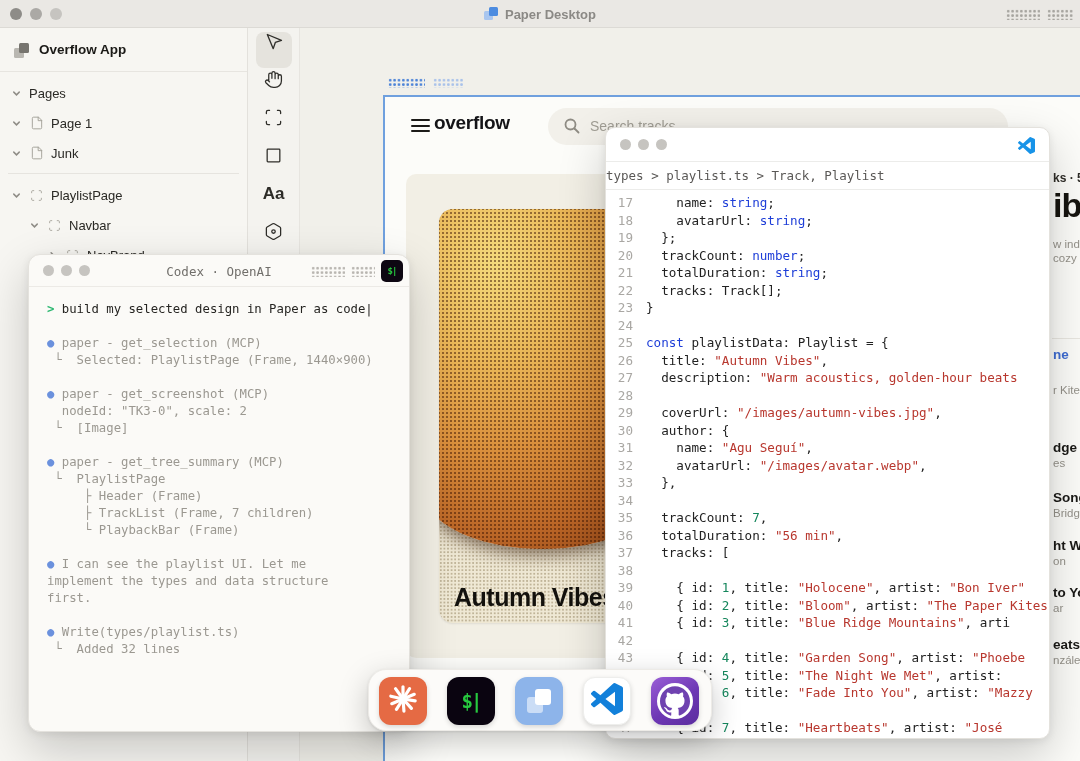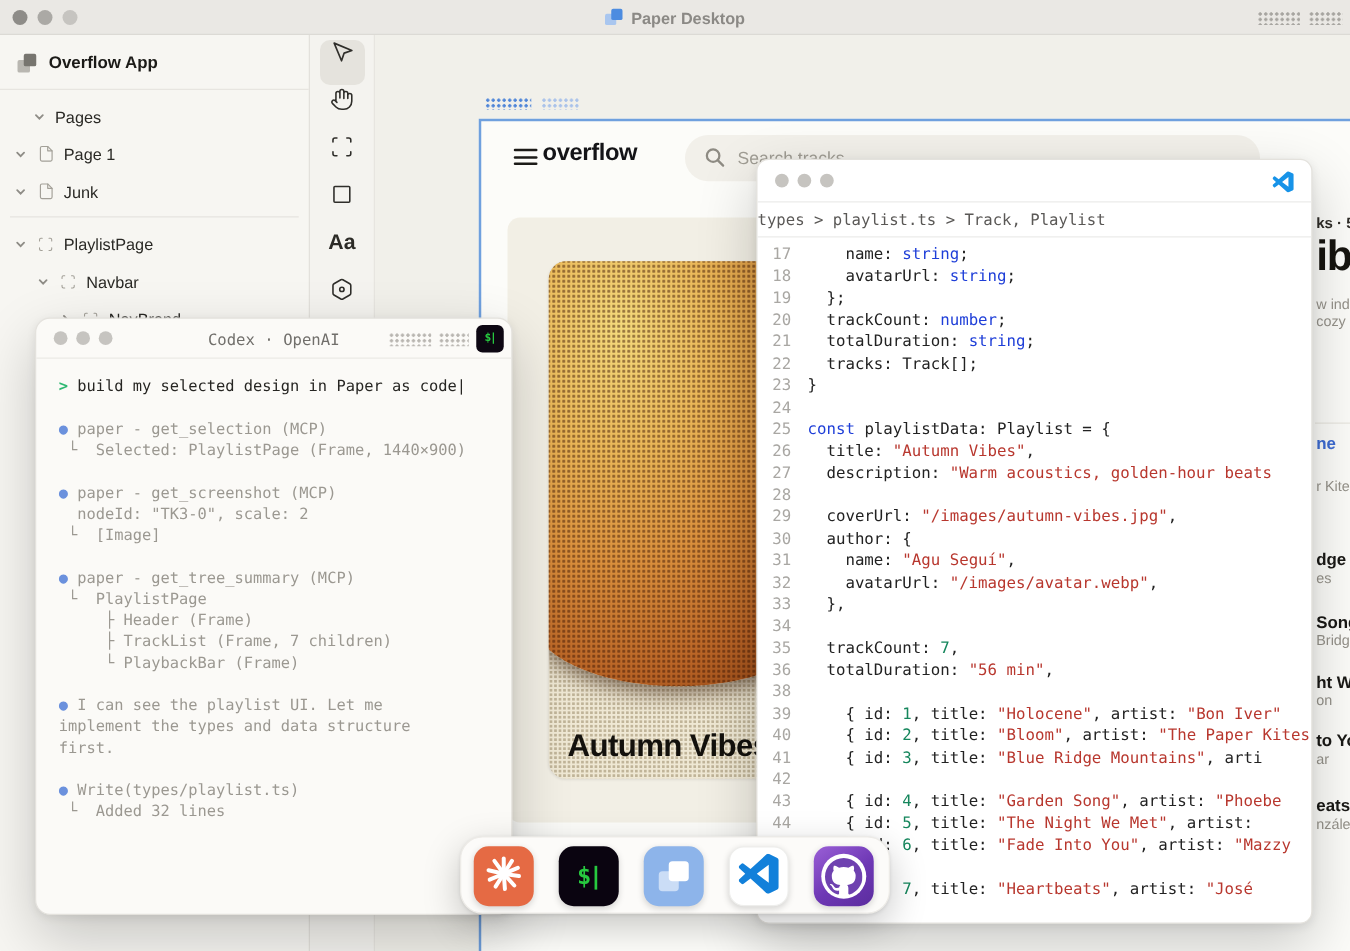--- a/index.html
+++ b/index.html
@@ -211,21 +211,21 @@
 
 <div class="sidebar">
   <div class="sb-header">
     <span class="paper-logo sb-logo">
         <span class="sq-a"></span>
         <span class="sq-b"></span>
       </span>
     <span class="sb-title">Overflow App</span>
   </div>
   <div class="tree" id="sidebar-tree">
-      <div class="tree-row" style="padding-left: 25px;">
+      <div class="tree-row" style="padding-left: 10px;">
         <span class="chev">
           <svg width="11" height="11" viewBox="0 0 12 12" fill="none" stroke="#8f8d87" stroke-width="1.6" stroke-linecap="round">
             <polyline points="3,4.5 6,7.5 9,4.5"></polyline>
           </svg>
         </span>
         <span>Pages</span>
       </div>
       <div class="tree-row" style="padding-left: 10px;">
         <span class="chev">
           <svg width="11" height="11" viewBox="0 0 12 12" fill="none" stroke="#8f8d87" stroke-width="1.6" stroke-linecap="round">
@@ -368,20 +368,21 @@
       <div class="cline"><span class="lnum">27</span><span class="ctoks"><span class="tok-p">  description: </span><span class="tok-s">"Warm acoustics, golden-hour beats</span></span></div>
       <div class="cline"><span class="lnum">28</span><span class="ctoks"></span></div>
       <div class="cline"><span class="lnum">29</span><span class="ctoks"><span class="tok-p">  coverUrl: </span><span class="tok-s">"/images/autumn-vibes.jpg"</span><span class="tok-p">,</span></span></div>
       <div class="cline"><span class="lnum">30</span><span class="ctoks"><span class="tok-p">  author: {</span></span></div>
       <div class="cline"><span class="lnum">31</span><span class="ctoks"><span class="tok-p">    name: </span><span class="tok-s">"Agu Seguí"</span><span class="tok-p">,</span></span></div>
       <div class="cline"><span class="lnum">32</span><span class="ctoks"><span class="tok-p">    avatarUrl: </span><span class="tok-s">"/images/avatar.webp"</span><span class="tok-p">,</span></span></div>
       <div class="cline"><span class="lnum">33</span><span class="ctoks"><span class="tok-p">  },</span></span></div>
       <div class="cline"><span class="lnum">34</span><span class="ctoks"></span></div>
       <div class="cline"><span class="lnum">35</span><span class="ctoks"><span class="tok-p">  trackCount: </span><span class="tok-n">7</span><span class="tok-p">,</span></span></div>
       <div class="cline"><span class="lnum">36</span><span class="ctoks"><span class="tok-p">  totalDuration: </span><span class="tok-s">"56 min"</span><span class="tok-p">,</span></span></div>
+      <div class="cline"><span class="lnum">37</span><span class="ctoks"><span class="tok-p">  tracks: [</span></span></div>
       <div class="cline"><span class="lnum">38</span><span class="ctoks"></span></div>
       <div class="cline"><span class="lnum">39</span><span class="ctoks"><span class="tok-p">    { id: </span><span class="tok-n">1</span><span class="tok-p">, title: </span><span class="tok-s">"Holocene"</span><span class="tok-p">, artist: </span><span class="tok-s">"Bon Iver"</span></span></div>
       <div class="cline"><span class="lnum">40</span><span class="ctoks"><span class="tok-p">    { id: </span><span class="tok-n">2</span><span class="tok-p">, title: </span><span class="tok-s">"Bloom"</span><span class="tok-p">, artist: </span><span class="tok-s">"The Paper Kites"</span></span></div>
       <div class="cline"><span class="lnum">41</span><span class="ctoks"><span class="tok-p">    { id: </span><span class="tok-n">3</span><span class="tok-p">, title: </span><span class="tok-s">"Blue Ridge Mountains"</span><span class="tok-p">, arti</span></span></div>
       <div class="cline"><span class="lnum">42</span><span class="ctoks"></span></div>
       <div class="cline"><span class="lnum">43</span><span class="ctoks"><span class="tok-p">    { id: </span><span class="tok-n">4</span><span class="tok-p">, title: </span><span class="tok-s">"Garden Song"</span><span class="tok-p">, artist: </span><span class="tok-s">"Phoebe</span></span></div>
       <div class="cline"><span class="lnum">44</span><span class="ctoks"><span class="tok-p">    { id: </span><span class="tok-n">5</span><span class="tok-p">, title: </span><span class="tok-s">"The Night We Met"</span><span class="tok-p">, artist: </span></span></div>
       <div class="cline"><span class="lnum">45</span><span class="ctoks"><span class="tok-p">    { id: </span><span class="tok-n">6</span><span class="tok-p">, title: </span><span class="tok-s">"Fade Into You"</span><span class="tok-p">, artist: </span><span class="tok-s">"Mazzy</span></span></div>
       <div class="cline"><span class="lnum">46</span><span class="ctoks"></span></div>
       <div class="cline"><span class="lnum">47</span><span class="ctoks"><span class="tok-p">    { id: </span><span class="tok-n">7</span><span class="tok-p">, title: </span><span class="tok-s">"Heartbeats"</span><span class="tok-p">, artist: </span><span class="tok-s">"José</span></span></div>

